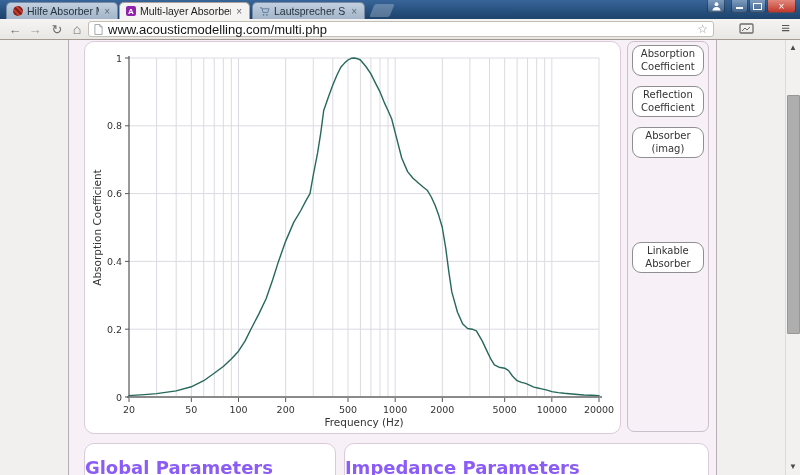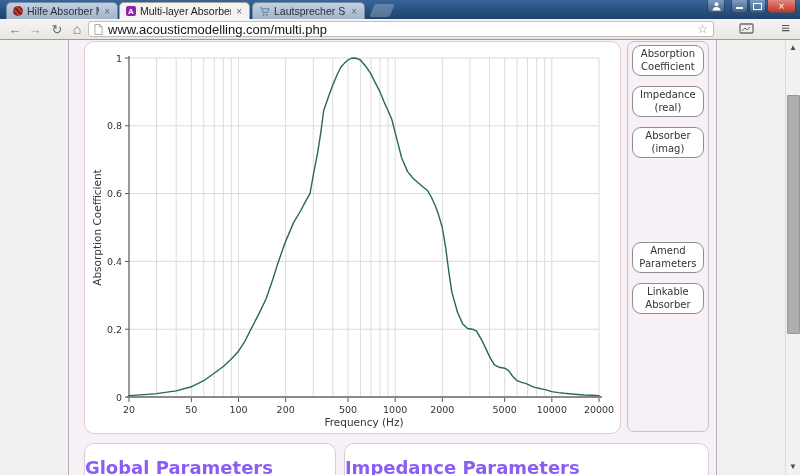--- a/index.html
+++ b/index.html
@@ -207,24 +207,23 @@
           <line x1="40" y1="16" x2="44" y2="16" stroke="#555" stroke-width="1"></line>
           <text x="37" y="19.5" text-anchor="end" font-size="9.5" fill="#333">1</text>
           <text x="279" y="384" text-anchor="middle" font-size="10.5" fill="#333">Frequency (Hz)</text>
           <text x="16" y="185.5" text-anchor="middle" font-size="10.5" fill="#333" transform="rotate(-90 16 185.5)">Absorption Coefficient</text>
           <polyline points="44.0,353.6 59.2,352.6 71.6,351.6 91.2,348.9 106.3,344.8 118.7,338.7 129.2,331.3 138.3,324.5 146.3,317.0 153.5,309.2 160.0,299.1 165.9,287.2 173.9,271.9 181.1,256.7 187.6,238.0 193.5,219.4 200.7,199.1 208.7,180.4 215.8,168.5 221.1,158.4 225.0,151.6 228.3,133.0 232.6,110.9 235.8,90.6 238.7,68.5 243.4,55.0 247.8,43.1 252.0,33.0 255.8,25.2 259.5,21.1 263.0,18.0 266.3,16.3 269.5,16.0 272.5,16.7 275.4,18.0 280.9,24.5 285.9,31.9 290.6,41.4 295.0,49.9 299.1,60.1 303.0,68.5 306.7,77.0 310.2,90.6 316.7,116.0 322.6,129.6 328.0,136.3 333.1,140.8 337.8,144.8 342.2,148.2 346.3,155.0 350.2,163.5 353.8,173.6 357.3,185.5 360.7,205.8 363.8,229.6 366.8,249.9 372.5,270.3 377.8,282.1 382.6,286.5 387.2,287.2 391.4,288.9 397.3,299.1 402.8,310.9 406.2,317.7 409.4,322.8 414.0,325.2 419.7,326.2 423.6,328.6 427.4,334.0 432.1,338.7 436.5,340.4 440.6,341.4 444.5,343.1 448.2,344.8 451.7,345.8 456.6,346.9 461.2,347.9 466.8,349.6 473.3,350.6 479.2,351.3 489.7,352.3 498.8,353.0 506.8,353.3 514.0,353.6" fill="none" stroke="#26685a" stroke-width="1.4" stroke-linejoin="round" stroke-linecap="round"></polyline>
         </svg>
     </div>
 
     <div class="sidebar-panel">
       <div class="side-btn">Absorption Coefficient</div>
-      <div class="side-btn">Impedance (real)</div>
+      <div class="side-btn">Reflection Coefficient</div>
       <div class="side-btn">Absorber (imag)</div>
       <div class="side-spacer"></div>
-      <div class="side-btn">Amend Parameters</div>
       <div class="side-btn">Linkable Absorber</div>
     </div>
 
     <div class="bottom-panel bp-global">
       <h2>Global Parameters</h2>
     </div>
     <div class="bottom-panel bp-absorber">
       <h2>Impedance Parameters</h2>
     </div>
   </div>

